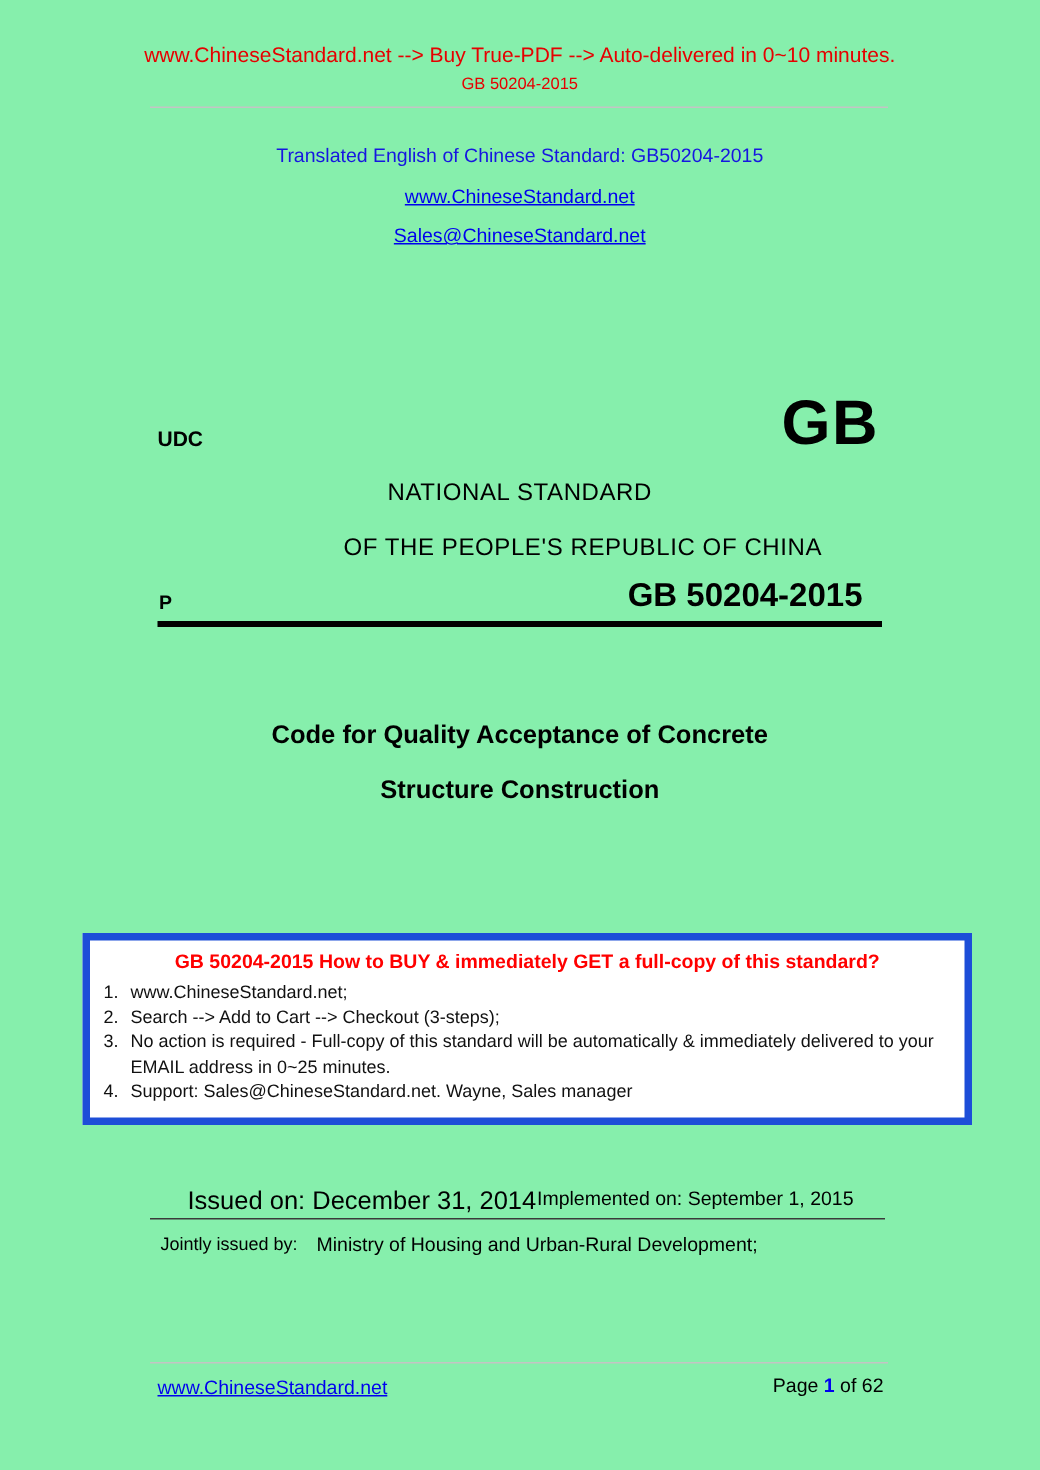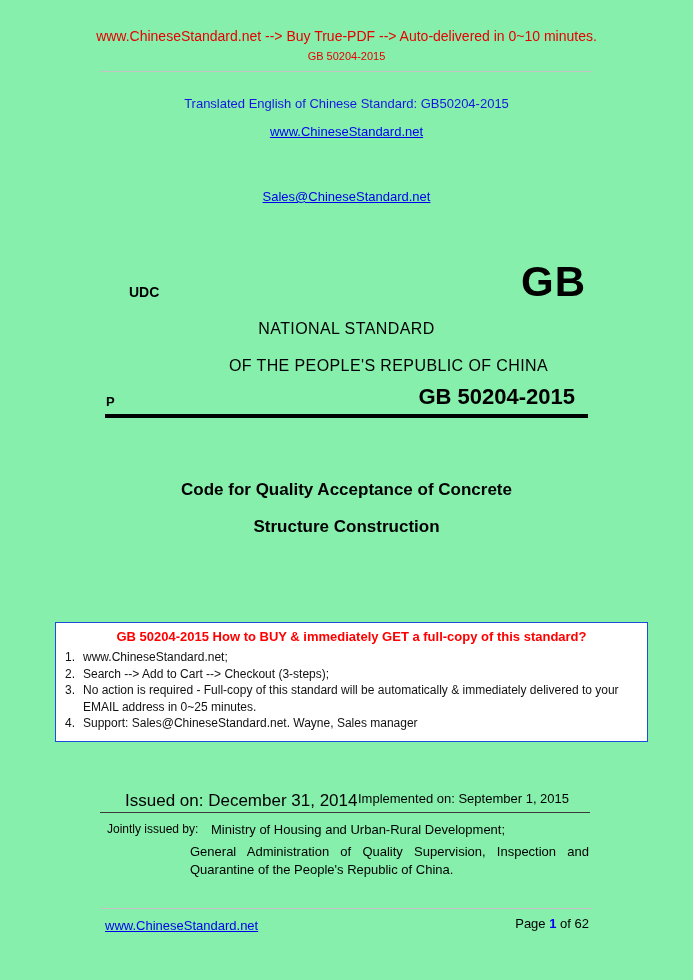--- a/index.html
+++ b/index.html
@@ -16,41 +16,41 @@
   .center-row { position: absolute; left: 0; width: 100%; text-align: center; }
 
   .promo { top: 28px; color: #e60000; font-size: 14px; }
   .promo-code { top: 50px; color: #e60000; font-size: 11px; }
 
   .rule { position: absolute; height: 1px; background: #c4c4c4; }
   .rule-top { top: 71px; left: 100px; width: 492px; }
 
   .translated { top: 96px; color: #1616e0; font-size: 13px; }
   .link-row-1 { top: 122px; }
-  .link-row-2 { top: 148px; margin-top: 39px; }
+  .link-row-2 { top: 148px; }
   a.blue-link { color: #0000ee; text-decoration: underline; font-size: 13px; cursor: pointer; }
 
-  .udc { position: absolute; top: 284px; left: 105px; font-size: 14px; font-weight: bold; margin-left: 24px; }
+  .udc { position: absolute; top: 284px; left: 105px; font-size: 14px; font-weight: bold; }
   .gb-logo { position: absolute; top: 258px; right: 107px; font-size: 42px; font-weight: bold; letter-spacing: 1px; }
 
   .national { top: 320px; font-size: 16px; letter-spacing: 0.4px; }
   .ofprc { top: 357px; font-size: 16px; letter-spacing: 0.4px; padding-left: 42px; }
 
   .p-label { position: absolute; top: 394px; left: 106px; font-size: 13px; font-weight: bold; }
   .code-big { position: absolute; top: 384px; right: 118px; font-size: 22px; font-weight: bold; }
   .thick-rule { position: absolute; top: 414px; left: 105px; width: 483px; height: 4px; background: #000; }
 
   .doc-title { font-size: 17px; font-weight: bold; }
   .title-l1 { top: 480px; }
   .title-l2 { top: 517px; }
 
   .buybox {
     position: absolute; top: 622px; left: 55px; width: 593px;
     box-sizing: border-box;
-    border: 1px solid #1d4ed8;
+    border: 5px solid #1d4ed8;
     background: #fff;
     padding: 6px 9px 9px 9px;
   }
   .buybox-title {
     color: #ff0000; font-weight: bold; font-size: 13px;
     text-align: center; margin-bottom: 5px;
   }
   .buy-item { display: flex; font-size: 12px; line-height: 16.5px; color: #111; }
   .buy-item .num { width: 18px; flex: 0 0 18px; }
   .buy-item .txt { flex: 1; }
@@ -119,21 +119,20 @@
       <span class="txt">Support: Sales@ChineseStandard.net. Wayne, Sales manager</span>
     </div>
   </div>
 
   <div class="issued">Issued on: December 31, 2014</div>
   <div class="implemented">Implemented on: September 1, 2015</div>
   <div class="issue-rule"></div>
 
   <div class="jointly">Jointly issued by:</div>
   <div class="issuer1">Ministry of Housing and Urban-Rural Development;</div>
-  <div class="issuer2">General Administration of Quality Supervision, Inspection and Quarantine of the People's Republic of China.</div>
 
   <div class="rule footer-rule"></div>
   <div class="footer-link-wrap">
     <a class="blue-link">www.ChineseStandard.net</a>
   </div>
   <div class="page-indicator">
     <span>Page</span>
     <span class="page-num">1</span>
     <span>of 62</span>
   </div>

